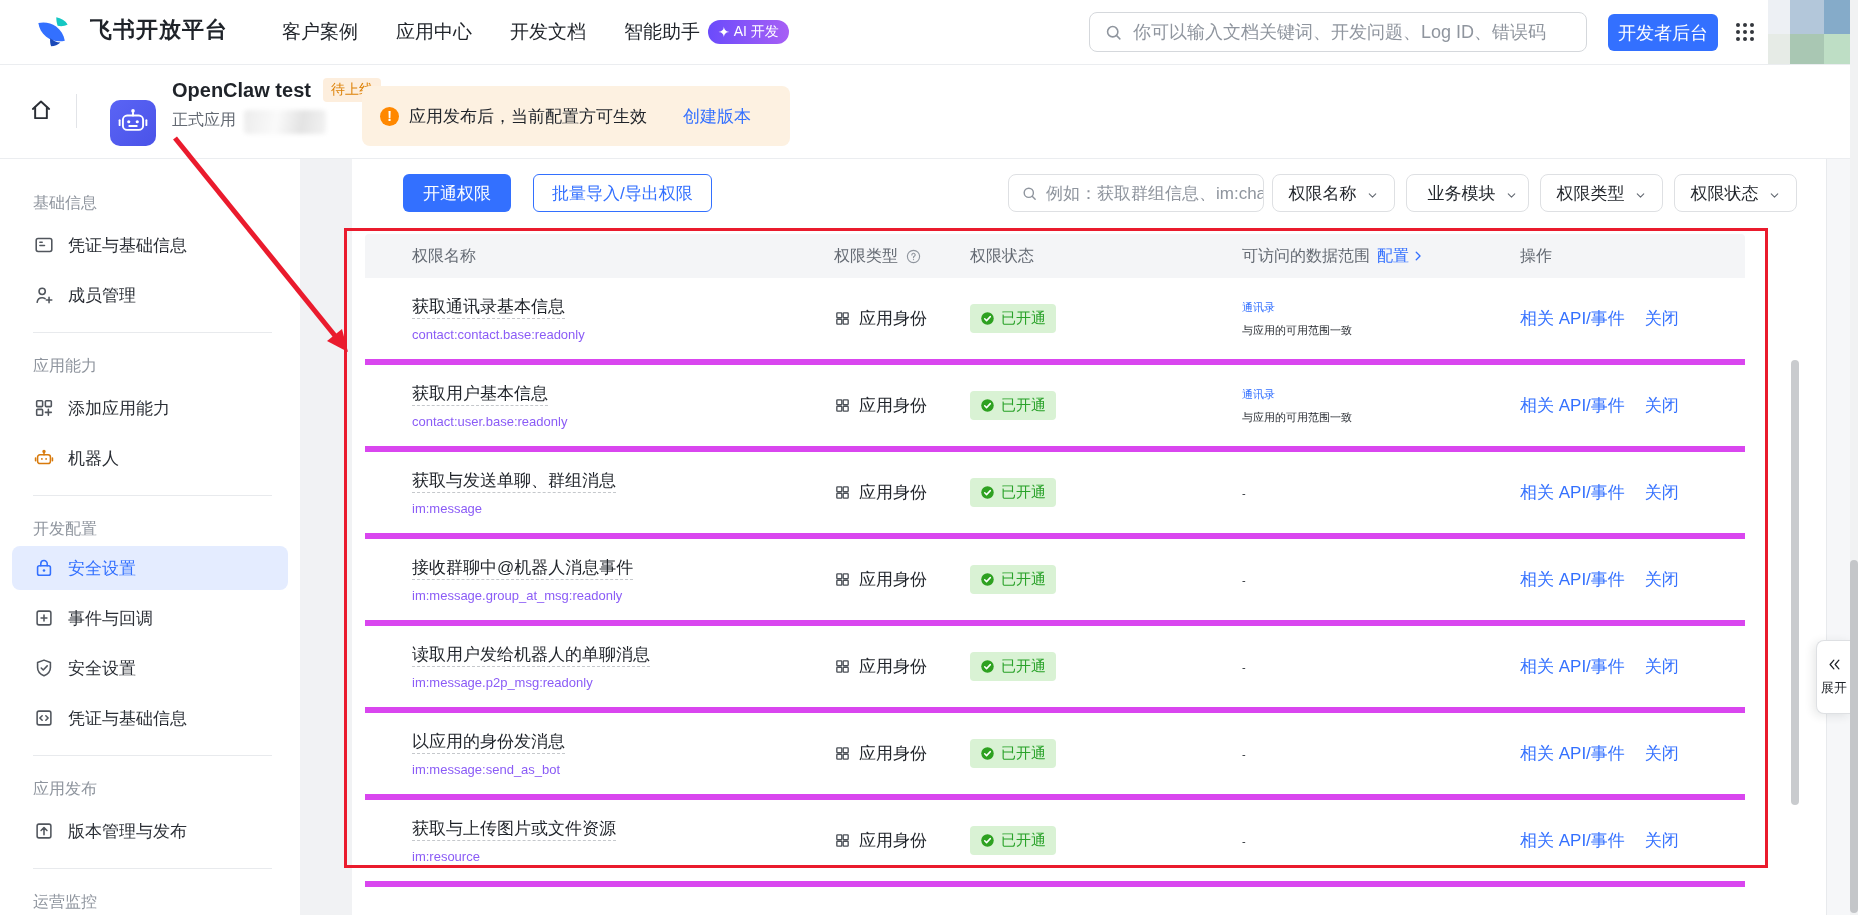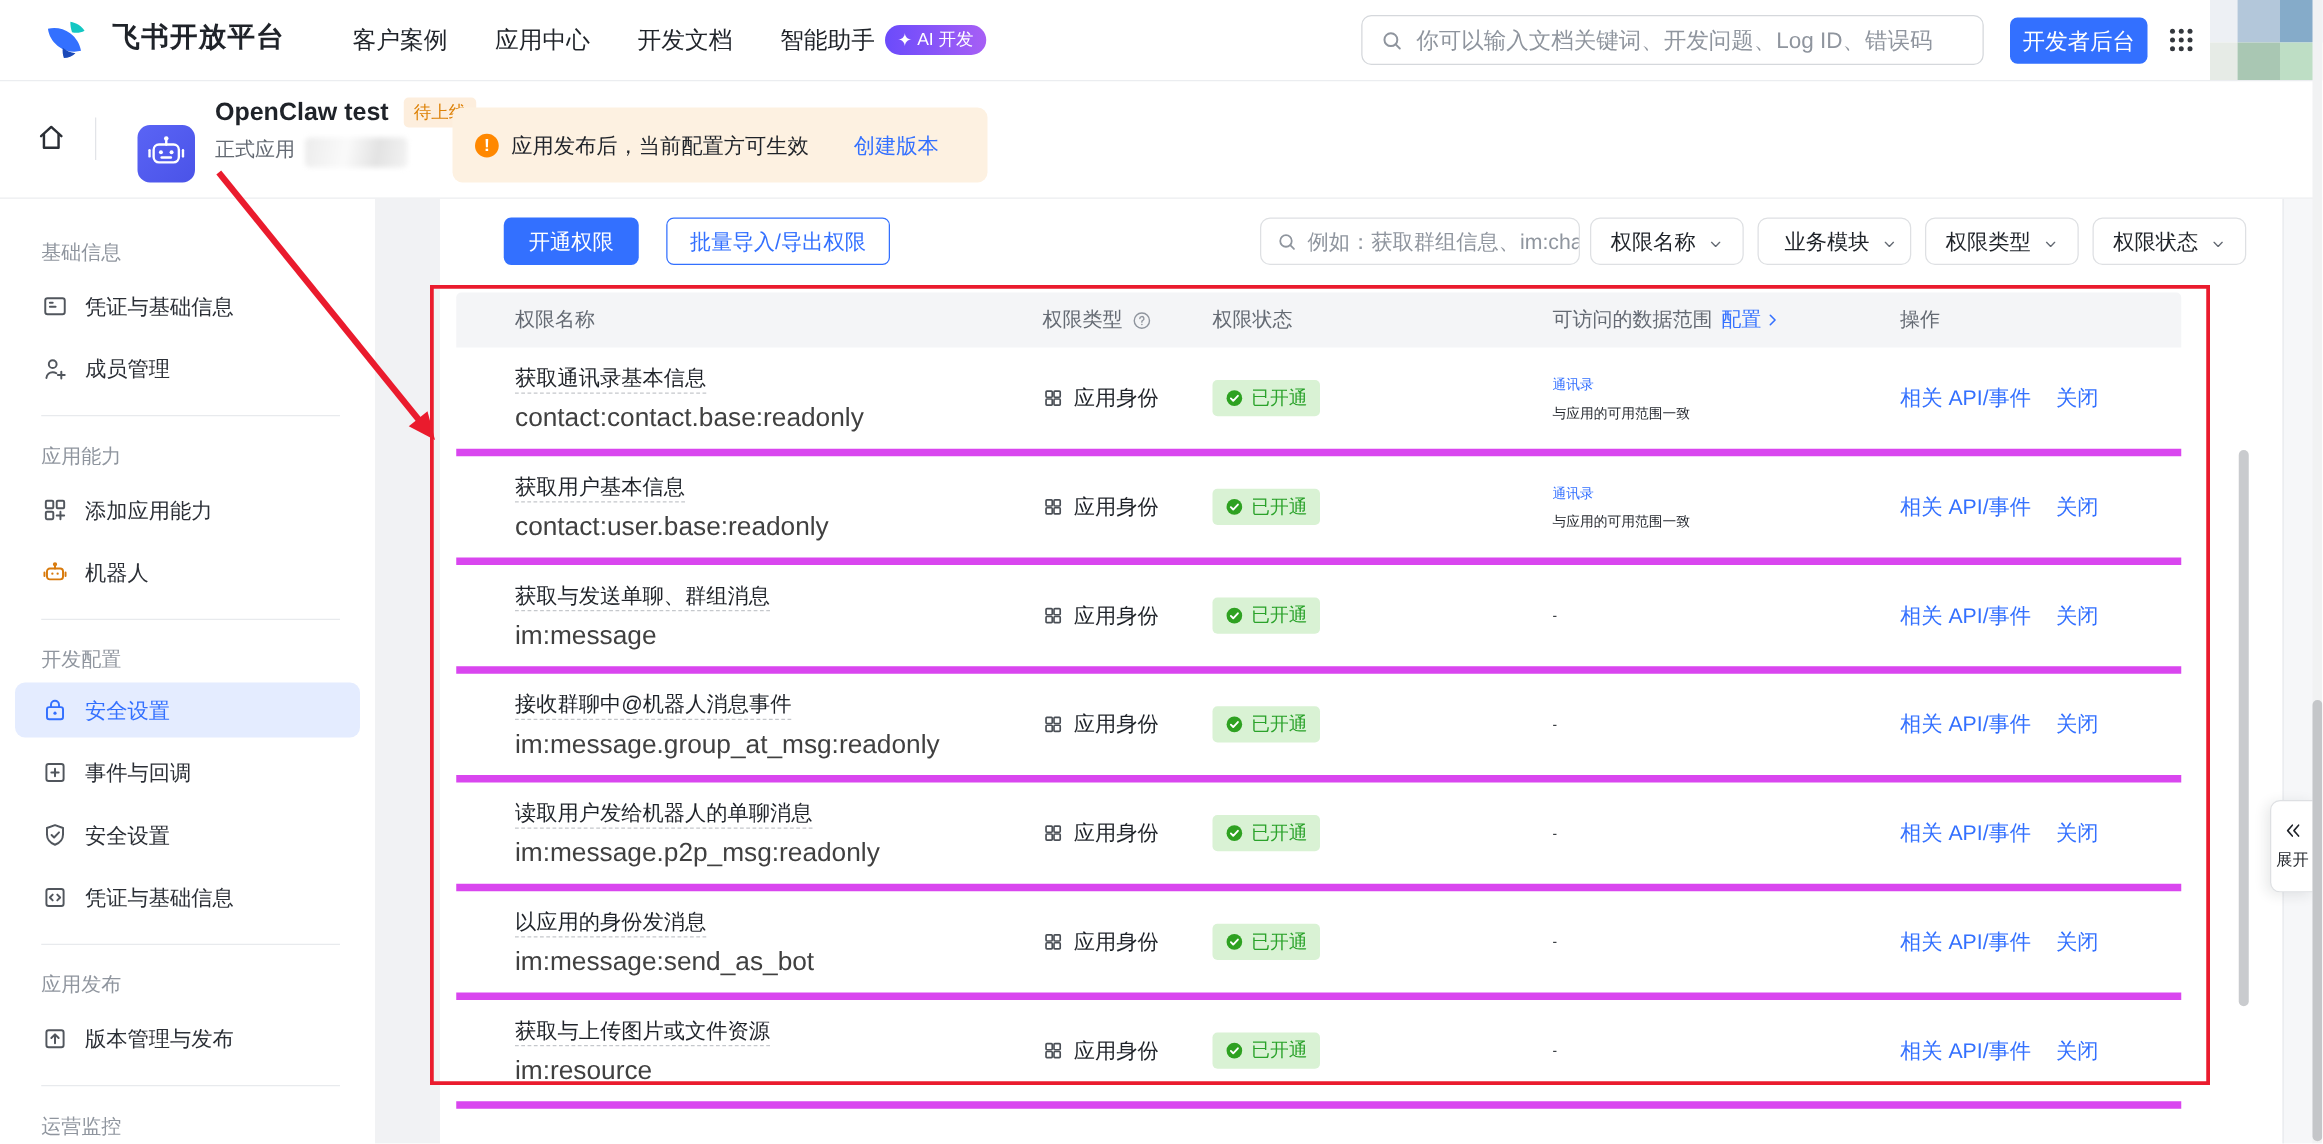--- a/index.html
+++ b/index.html
@@ -75,21 +75,21 @@
 
   .card{position:absolute;left:13px;top:76px;width:1380px;}
   .t-grid{display:grid;grid-template-columns:422px 136px 272px 278px auto;padding-left:47px;box-sizing:border-box;}
   .t-head{height:44px;background:#f4f5f7;border-radius:4px 4px 0 0;align-items:center;color:#646a73;font-size:16px;}
   .t-head .hcell{display:flex;align-items:center;gap:7px;white-space:nowrap;}
   .t-row{height:87px;border-bottom:6px solid #d946ef;align-items:center;}
   .cell{display:flex;align-items:center;min-width:0;}
   .c-name{display:block;}
   .p-name{font-size:17px;color:#1f2329;white-space:nowrap;}
   .p-name span{border-bottom:1px dashed #c5c8cc;padding-bottom:2px;}
-  .p-code{font-size:21px;color:#404040;margin-top:9px;white-space:nowrap;}
+  .p-code{font-size:13px;color:#8b5cf6;margin-top:9px;white-space:nowrap;}
   .c-type{gap:8px;font-size:17px;}
   .icn16{width:17px;height:17px;color:#4a4f56;display:flex;flex:none;}
   .icn16 svg{width:17px;height:17px;}
   .badge{display:inline-flex;align-items:center;gap:6px;background:#d9f2d4;color:#2aa22a;font-size:15px;
          padding:5px 10px;border-radius:4px;white-space:nowrap;}
   .icn14{width:15px;height:15px;display:flex;flex:none;}
   .icn14 svg{width:15px;height:15px;}
   .c-scope{display:block;font-size:11px;}
   .scope-desc{margin-top:8px;color:#1f2329;white-space:nowrap;}
   .lnk{color:#3370ff;cursor:pointer;text-decoration:none;white-space:nowrap;}

